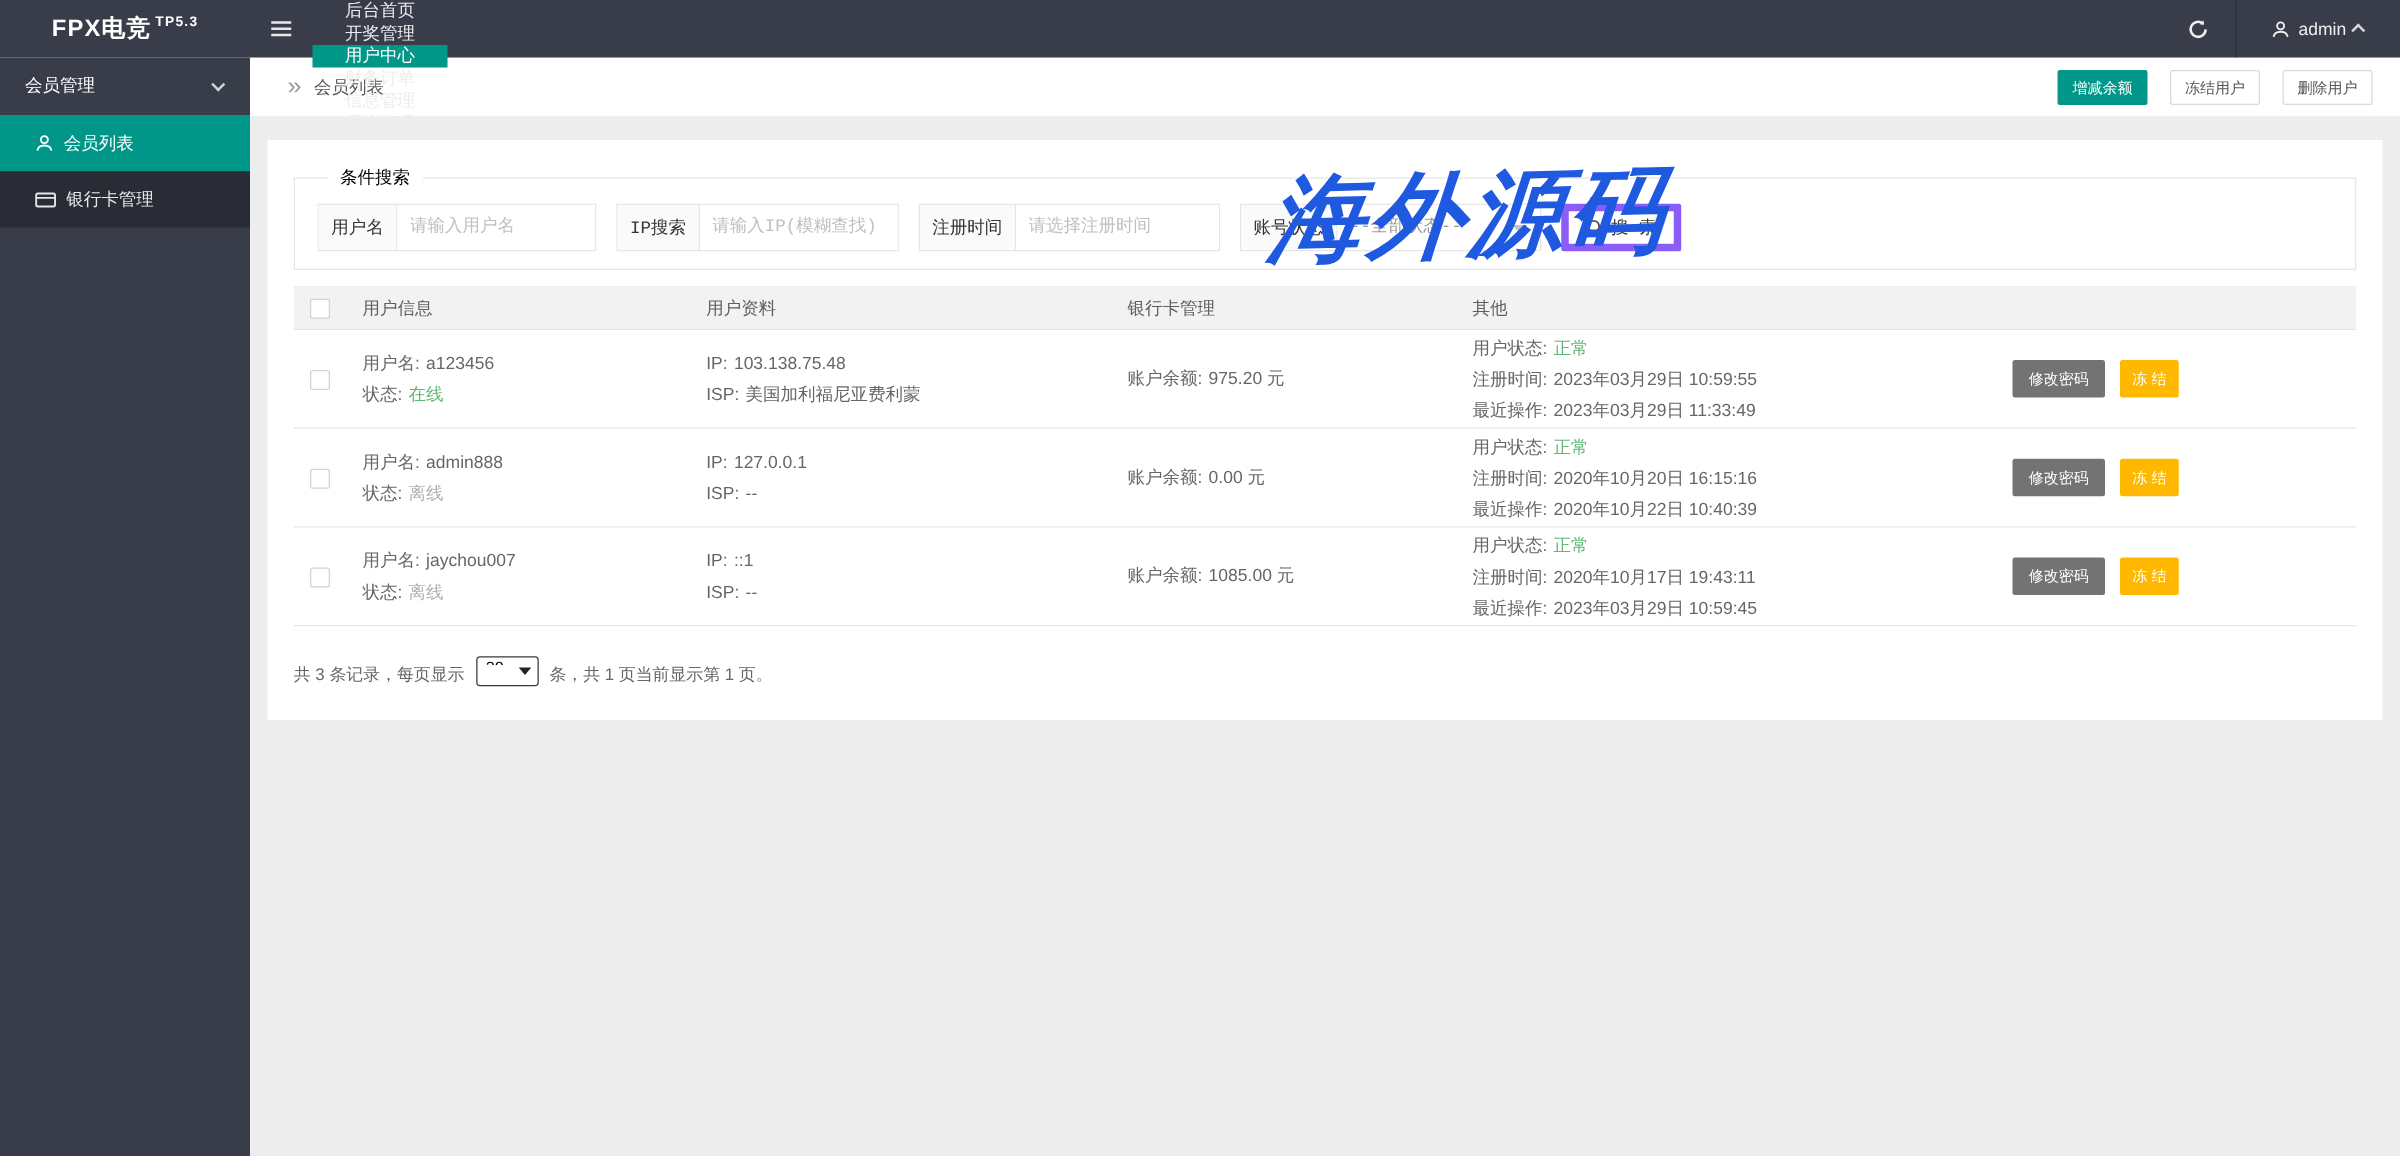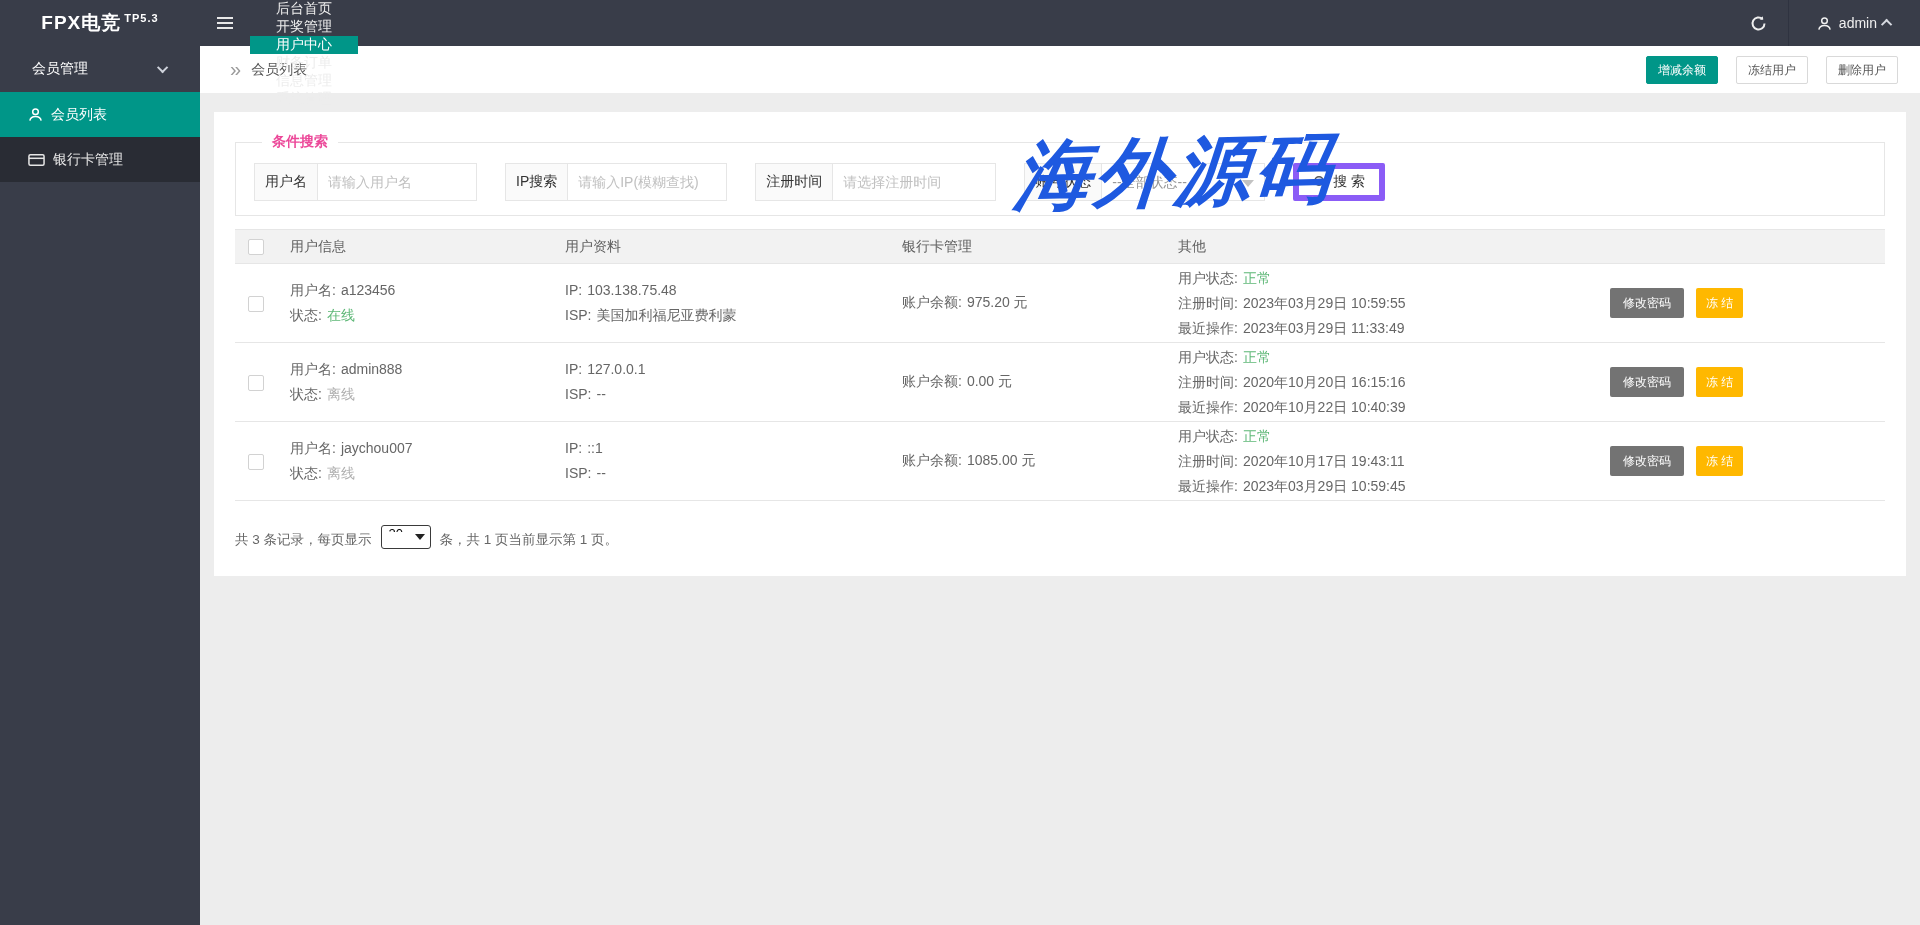--- a/index.html
+++ b/index.html
@@ -16,42 +16,42 @@
   .nav { display:flex; align-items:stretch;flex-direction:column; }
   .nav-item { padding:0 26px; display:flex; align-items:center; color:#ededed; cursor:pointer; }
   .nav-item.active { background:#009688; color:#fff; }
   .topbar-right { margin-left:auto; display:flex; align-items:stretch; }
   .refresh-btn { width:58px; display:flex; align-items:center; justify-content:center; cursor:pointer; }
   .admin-box { display:flex; align-items:center; gap:7px; padding:0 28px; color:#f0f0f0; border-left:1px solid #2f3340; cursor:pointer; }
   .caret-up { width:8px; height:8px; border-left:2px solid #d6d9e0; border-top:2px solid #d6d9e0; transform:rotate(45deg) translateY(2px); }
 
   
   .sidebar { position:absolute; top:46px; left:0; width:200px; height:879px; background:#393D49; z-index:10; }
-  .side-group { height:46px; display:flex; align-items:center; padding:0 32px; color:#fff; cursor:pointer; }
+  .side-group { height:46px; display:flex; align-items:center; padding:0 20px; color:#fff; cursor:pointer; }
   .side-group .chev-down { margin-left:auto; width:8px; height:8px; border-left:2px solid #cfd3dc; border-bottom:2px solid #cfd3dc; transform:rotate(-45deg) translateY(-2px); }
   .side-item { height:45px; display:flex; align-items:center; padding-left:28px; gap:8px; color:#e6e6e6; cursor:pointer; }
   .side-item.active { background:#009688; color:#fff; }
   .side-item.child { background:rgba(0,0,0,.28); }
   .side-icon { display:flex; align-items:center; }
 
   
   .main { position:absolute; top:46px; left:200px; width:1720px; height:879px; background:#ededed; }
   .crumbbar { height:47px; background:#fff; display:flex; align-items:center; padding:0 22px 0 30px; }
   .crumb-icon { font-size:20px; color:#9a9a9a; margin-right:10px; line-height:1; transform:translateY(-1px); }
   .crumb-label { color:#555; }
   .crumb-actions { margin-left:auto; display:flex; gap:18px; }
   .btn { border-radius:2px; font-size:12px; cursor:pointer; padding:7px 11px; line-height:1; border:1px solid #d9d9d9; background:#fff; color:#555; font-family:inherit; }
   .btn.primary { background:#009688; border-color:#009688; color:#fff; }
 
   .card { margin:19px 14px 0 14px; background:#fff; padding:15px 21px 27px 21px; }
 
   
   fieldset.search-field { border:1px solid #e6e6e6; margin-top:6px; padding:12px 15px 14px 18px; }
-  fieldset.search-field legend { color:#ec4899; padding:0 10px; margin-left:8px;font-weight:bold; }
-  .filters { display:flex; align-items:center; gap:28px; }
+  fieldset.search-field legend { color:#000000; padding:0 10px; margin-left:8px; }
+  .filters { display:flex; align-items:center; gap:16px;font-family:Liberation Mono, monospace; }
   .igroup { display:flex; align-items:stretch; height:38px; border:1px solid #e6e6e6; background:#fff; }
   .igroup .ilabel { background:#fafafa; border-right:1px solid #e6e6e6; display:flex; align-items:center; padding:0 10px; color:#333; white-space:nowrap; }
   .igroup input { border:none; outline:none; padding:0 10px; width:158px; font-size:14px; color:#333; font-family:inherit; }
   .igroup input::placeholder { color:#c0c0c0; }
   .igroup input.wide { width:162px; }
   .sel-wrap { position:relative; width:162px; }
   .sel-wrap select { appearance:none; -webkit-appearance:none; border:none; outline:none; width:100%; height:100%; padding:0 10px; font-size:14px; color:#999; background:#fff; font-family:inherit; }
   .sel-caret { position:absolute; right:10px; top:16px; width:0; height:0; border-left:6px solid transparent; border-right:6px solid transparent; border-top:7px solid #c2c2c2; pointer-events:none; }
   .search-btn { height:38px; padding:0 14px; background:#fff; border:6px solid #8b5cf6; border-radius:2px; display:flex; align-items:center; gap:6px; color:#333; font-size:14px; cursor:pointer; font-family:inherit;justify-content:center; }
 

